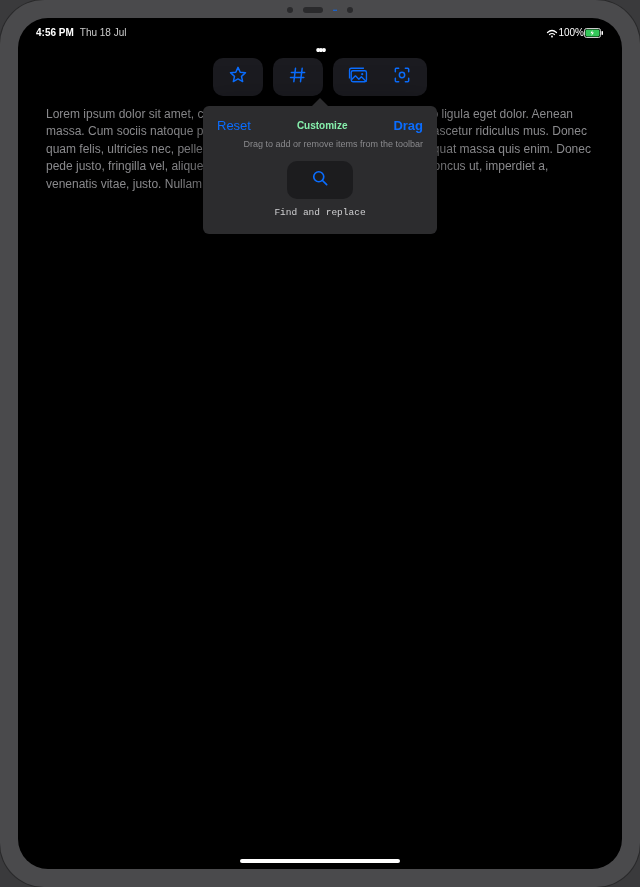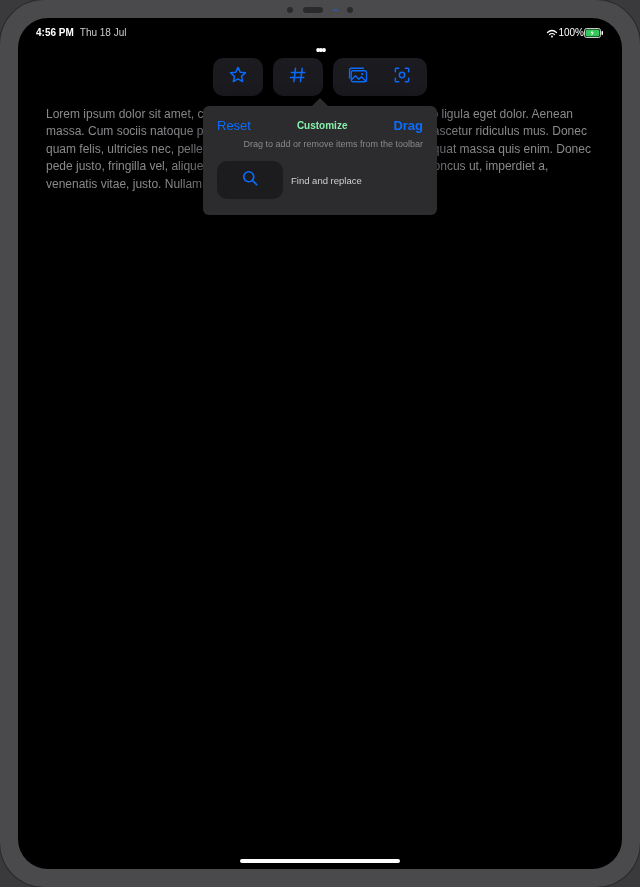--- a/index.html
+++ b/index.html
@@ -120,21 +120,21 @@
     display:flex; align-items:center; justify-content:space-between;
     margin-bottom:6px;
   }
   .popover-title{color:#86efac; font-size:10px; font-weight:600;}
   .popover-link{color:#0a6dff; font-size:13px;}
   .popover-link.done{font-weight:600;}
   .popover-sub{
     color:#8a8a8d; font-size:9px; text-align:right; margin-bottom:12px;
   }
   .popover-item{
-    display:flex; flex-direction:row; align-items:center; gap:8px;
+    display:flex; flex-direction:column; align-items:center; gap:8px;font-family:Liberation Mono, monospace;
   }
   .popover-item-btn{
     width:66px; height:38px;
     background:#1c1c1e;
     border-radius:10px;
     display:flex; align-items:center; justify-content:center;
   }
   .popover-item-label{color:#d0d0d2; font-size:9.5px;}
   .home-indicator{
     position:absolute;

